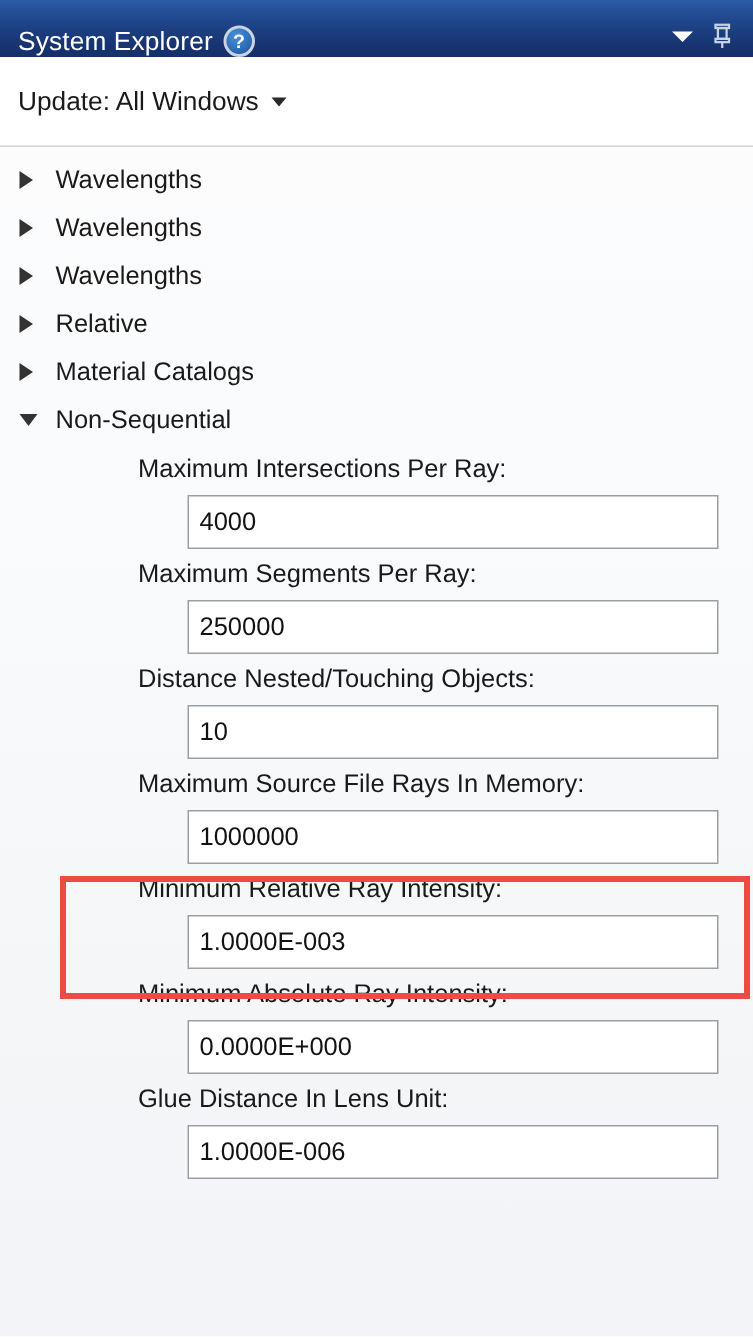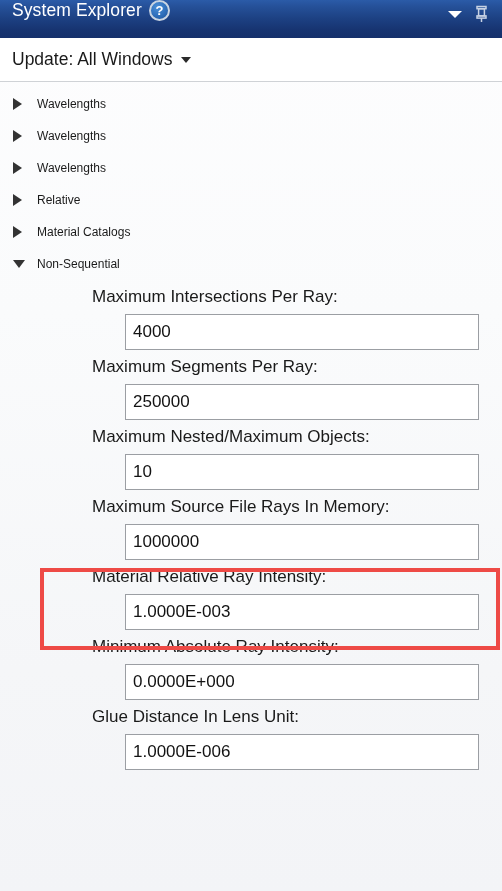--- a/index.html
+++ b/index.html
@@ -23,21 +23,21 @@
     overflow: hidden;
   }
 
   
   .titlebar {
     position: relative;
     height: 38px;
     width: 100%;
     background: linear-gradient(to bottom, #2b5ba8 0%, #255098 18%, #1d4183 48%, #173471 78%, #15306b 100%);
     display: flex;
-    align-items: flex-start;
+    align-items: flex-end;
     padding: 0 8px 0 12px;
   }
   .titlebar-title {
     color: #ffffff;
     font-size: 17.5px;
     letter-spacing: 0.1px;
     white-space: nowrap;
   }
   .help-icon {
     margin-left: 7px;
@@ -61,21 +61,21 @@
   .chev-down {
     width: 0; height: 0;
     border-left: 7px solid transparent;
     border-right: 7px solid transparent;
     border-top: 7px solid #ffffff;
   }
   .pin-icon { display: block; }
 
   
   .toolbar {
-    height: 44px;
+    height: 60px;
     display: flex;
     align-items: center;
     padding-left: 12px;
     background: #ffffff;
     border-bottom: 1px solid #cfd2d6;
   }
   .toolbar-item {
     display: flex;
     align-items: center;
     font-size: 17.5px;
@@ -113,21 +113,21 @@
     border-left: 9px solid #333333;
   }
   .tri-down {
     width: 0; height: 0;
     border-left: 6.5px solid transparent;
     border-right: 6.5px solid transparent;
     border-top: 8px solid #333333;
   }
   .tree-label {
     margin-left: 10px;
-    font-size: 12px;
+    font-size: 17px;
     color: #1a1a1a;
     white-space: nowrap;
   }
 
   
   .fields {
     position: relative;
     padding-top: 8px;
   }
   .field {
@@ -245,32 +245,32 @@
       <div class="field-label">Maximum Intersections Per Ray:</div>
       <input class="field-input" type="text" value="4000" style="">
     </div>
 
     <div class="field">
       <div class="field-label">Maximum Segments Per Ray:</div>
       <input class="field-input" type="text" value="250000" style="">
     </div>
 
     <div class="field">
-      <div class="field-label">Maximum Nested/Maximum Objects:</div>
+      <div class="field-label">Distance Nested/Touching Objects:</div>
       <input class="field-input" type="text" value="10" style="">
     </div>
 
     <div class="field">
       <div class="field-label">Maximum Source File Rays In Memory:</div>
       <input class="field-input" type="text" value="1000000" style="">
     </div>
 
     <div class="field highlighted">
       <div class="highlight-box" style="border-color: rgb(238, 74, 70);"></div>
-      <div class="field-label">Material Relative Ray Intensity:</div>
+      <div class="field-label">Minimum Relative Ray Intensity:</div>
       <input class="field-input" type="text" value="1.0000E-003" style="">
     </div>
 
     <div class="field">
       <div class="field-label">Minimum Absolute Ray Intensity:</div>
       <input class="field-input" type="text" value="0.0000E+000" style="">
     </div>
 
     <div class="field">
       <div class="field-label">Glue Distance In Lens Unit:</div>

